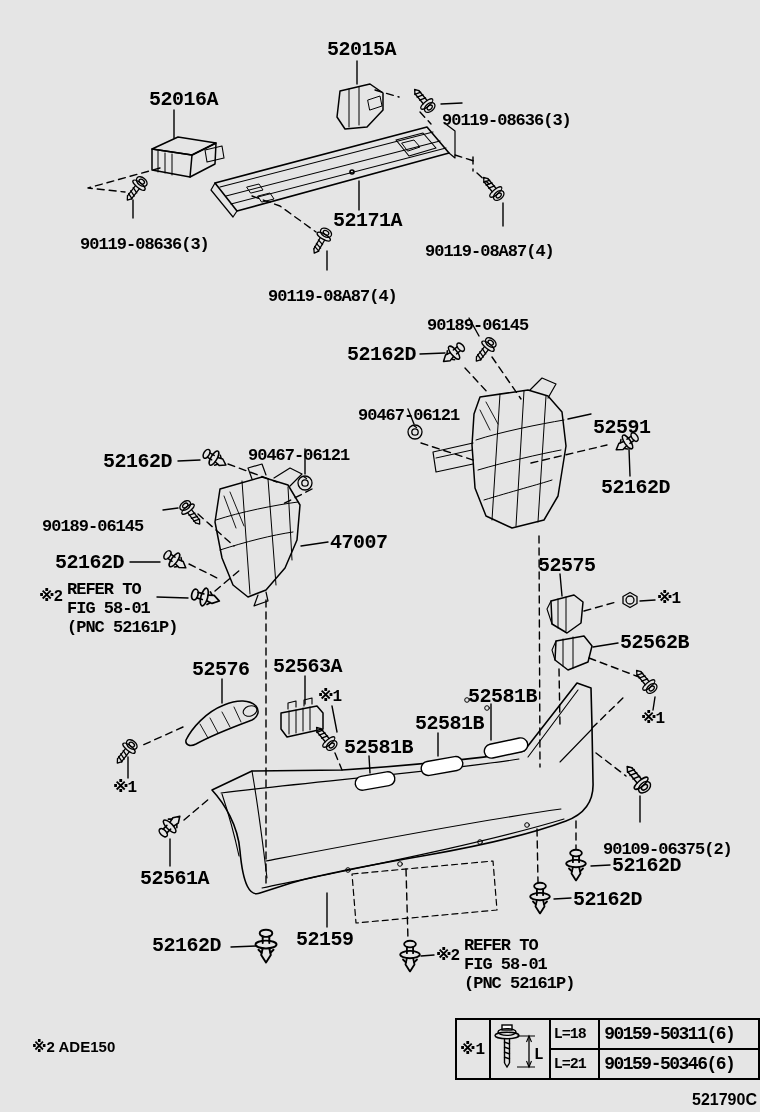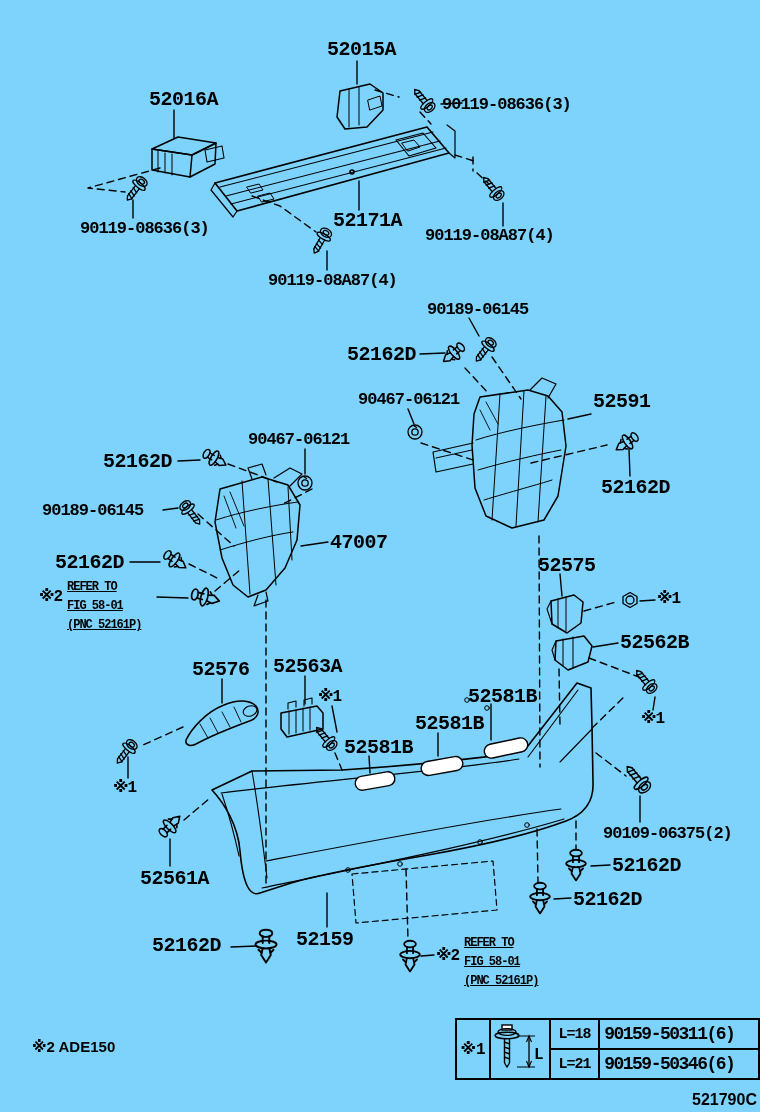--- a/index.html
+++ b/index.html
@@ -1,27 +1,27 @@
 <!DOCTYPE html>
 <html><head>
 <meta charset="utf-8">
 <style>
   html,body{margin:0;padding:0;background:#fff;}
-  #stage{position:relative;width:760px;height:1112px;background:#7dd3fc;overflow:hidden;
+  #stage{position:relative;width:760px;height:1112px;background:#e5e5e5;overflow:hidden;
          font-family:"Liberation Mono","DejaVu Sans Mono","DejaVu Sans",monospace;color:#000;}
   #art{position:absolute;left:0;top:0;}
   .lbl{position:absolute;font-weight:bold;line-height:1;white-space:nowrap;color:#000;}
   .big{font-size:20px;letter-spacing:-0.5px;}
-  .med{font-size:17px;letter-spacing:-1px;}
-  .ref{font-size:12px;letter-spacing:-1px;text-decoration:underline;}
+  .med{font-size:17px;letter-spacing:-1px;margin-top:16px;}
+  .ref{font-size:17px;letter-spacing:-1px;}
   .sym{font-size:16px;letter-spacing:-1px;}
   .note{font-family:"Liberation Sans","DejaVu Sans",sans-serif;font-weight:bold;font-size:15px;text-align:right;}
   .figcode{font-family:"Liberation Sans","DejaVu Sans",sans-serif;font-weight:bold;font-size:16px;text-align:center;}
   #fastener-table{position:absolute;left:455px;top:1018px;border-collapse:collapse;}
-  #fastener-table td{border:2px solid #000;padding:0 3px;font-weight:bold;text-align:center;vertical-align:middle;}
+  #fastener-table td{border:2px solid #000;padding:0 3px;font-weight:bold;vertical-align:middle;}
   #fastener-table td.sym-cell{width:26px;font-size:16px;}
   #fastener-table td.pic-cell{width:58px;padding:0;}
   #fastener-table td.len-cell{width:42px;font-size:15px;letter-spacing:-1px;height:28px;}
   #fastener-table td.pn-cell{width:156px;font-size:18px;letter-spacing:-1.5px;text-align:left;padding-left:4px;}
   svg{display:block;}
 </style>
 </head>
 <body>
 
 <div id="stage">
@@ -275,21 +275,21 @@
 <div class="lbl big" style="left:327px;top:40px">52015A</div>
 <div class="lbl big" style="left:149px;top:90px">52016A</div>
 <div class="lbl med" style="left:442px;top:96px">90119-08636(3)</div>
 <div class="lbl med" style="left:80px;top:220px">90119-08636(3)</div>
 <div class="lbl big" style="left:333px;top:211px">52171A</div>
 <div class="lbl med" style="left:425px;top:227px">90119-08A87(4)</div>
 <div class="lbl med" style="left:268px;top:272px">90119-08A87(4)</div>
 <div class="lbl med" style="left:427px;top:301px">90189-06145</div>
 <div class="lbl big" style="left:347px;top:345px">52162D</div>
 <div class="lbl med" style="left:358px;top:391px">90467-06121</div>
-<div class="lbl big" style="left:593px;top:392px">52591</div>
+<div class="lbl big" style="left:593px;top:418px">52591</div>
 <div class="lbl med" style="left:248px;top:431px">90467-06121</div>
 <div class="lbl big" style="left:103px;top:452px">52162D</div>
 <div class="lbl big" style="left:601px;top:478px">52162D</div>
 <div class="lbl med" style="left:42px;top:502px">90189-06145</div>
 <div class="lbl big" style="left:55px;top:553px">52162D</div>
 <div class="lbl big" style="left:330px;top:533px">47007</div>
 <div class="lbl big" style="left:538px;top:556px">52575</div>
 <div class="lbl sym" style="left:657px;top:591px">※1</div>
 <div class="lbl big" style="left:620px;top:633px">52562B</div>
 <div class="lbl sym" style="left:641px;top:711px">※1</div>

